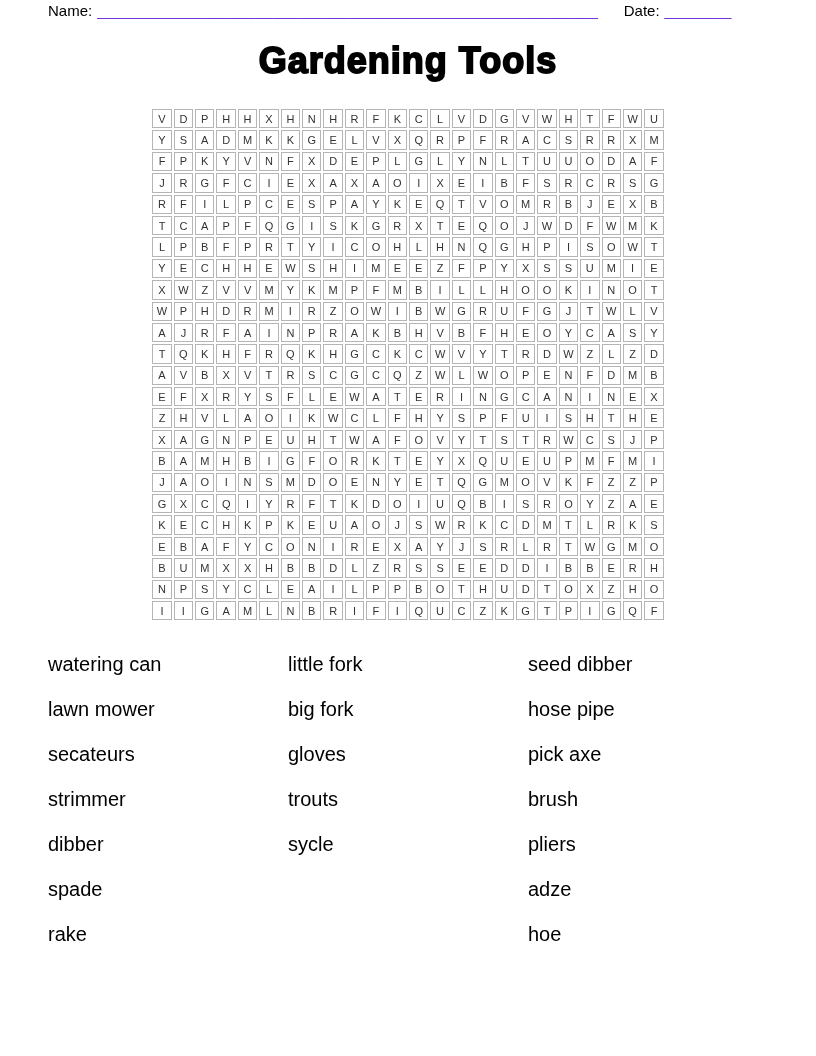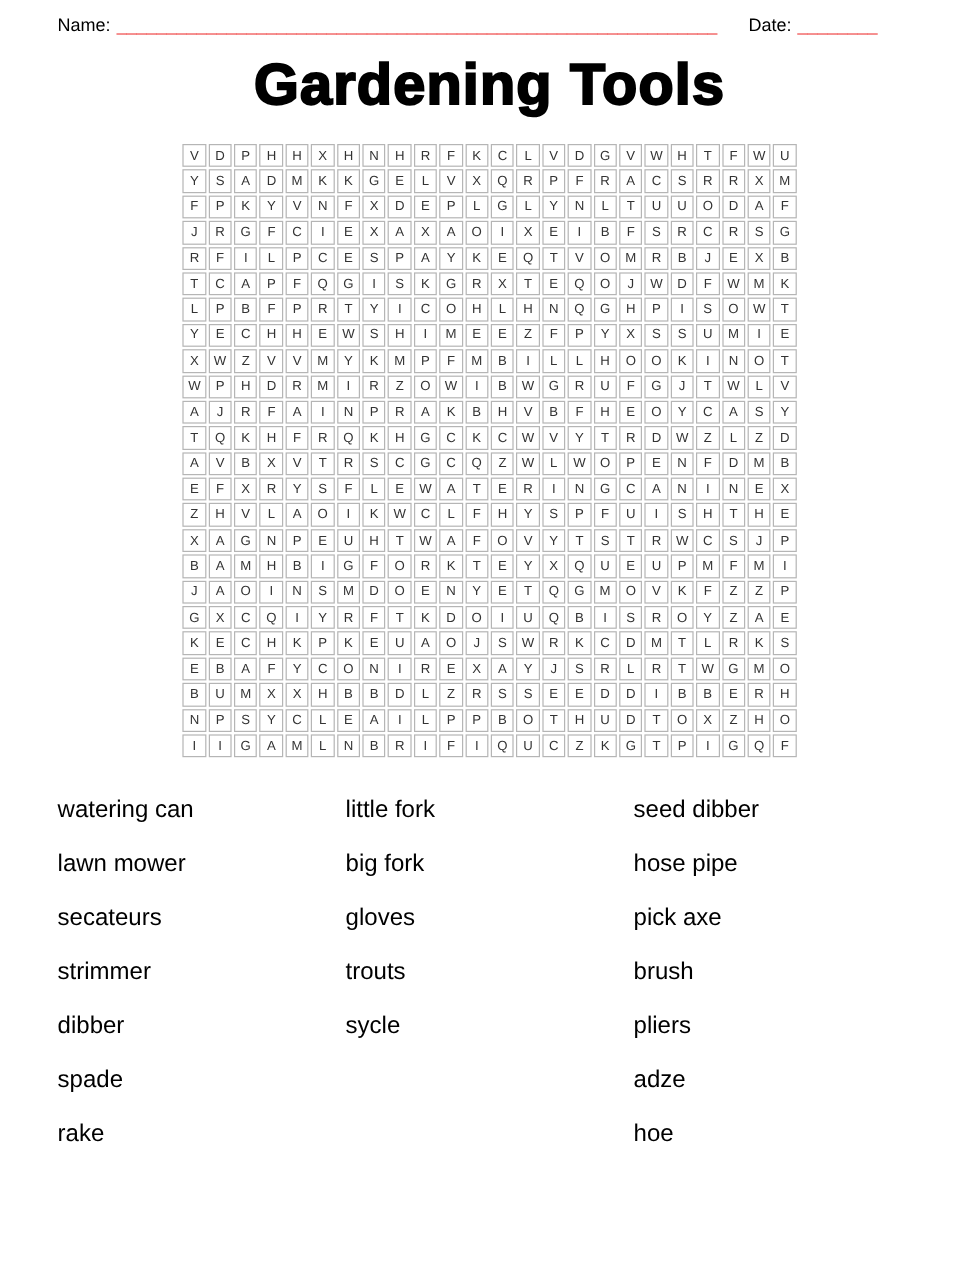--- a/index.html
+++ b/index.html
@@ -22,37 +22,37 @@
   }
   .page {
     width: 816px;
     height: 1056px;
     position: relative;
   }
   
   .top-header {
     display: flex;
     align-items: flex-start;
-    padding: 12px 48px 0 48px;
+    padding: 1px 48px 0 48px;
     font-size: 15px;
     line-height: 20px;
     white-space: nowrap;
   }
   .name-label, .date-label { font-weight: 400; }
   .blank-line {
     letter-spacing: 0;
     margin-left: 5px;
-    color: #ef4444;
+    color: #6d28d9;
   }
   .header-gap { width: 26px; flex: 0 0 auto; }
   
   .title {
     margin-top: 12px;
     text-align: center;
-    font-size: 48px;
+    font-size: 36px;
     font-weight: bold;
     letter-spacing: 1px;
     -webkit-text-stroke: 1.8px #000;
     line-height: 56px;
   }
   
   .grid-wrap {
     margin-top: 20px;
     display: flex;
     justify-content: center;

